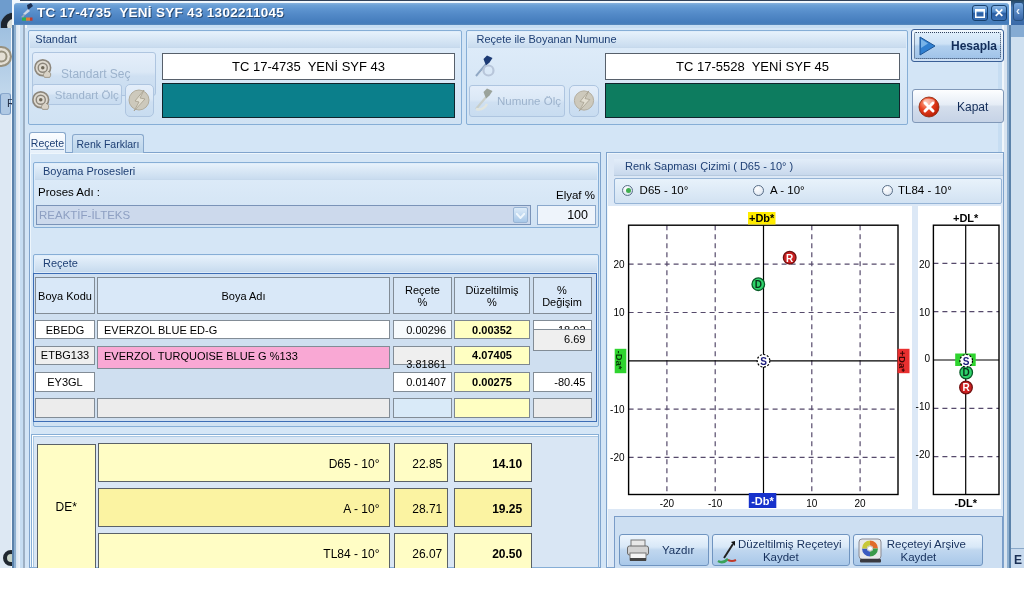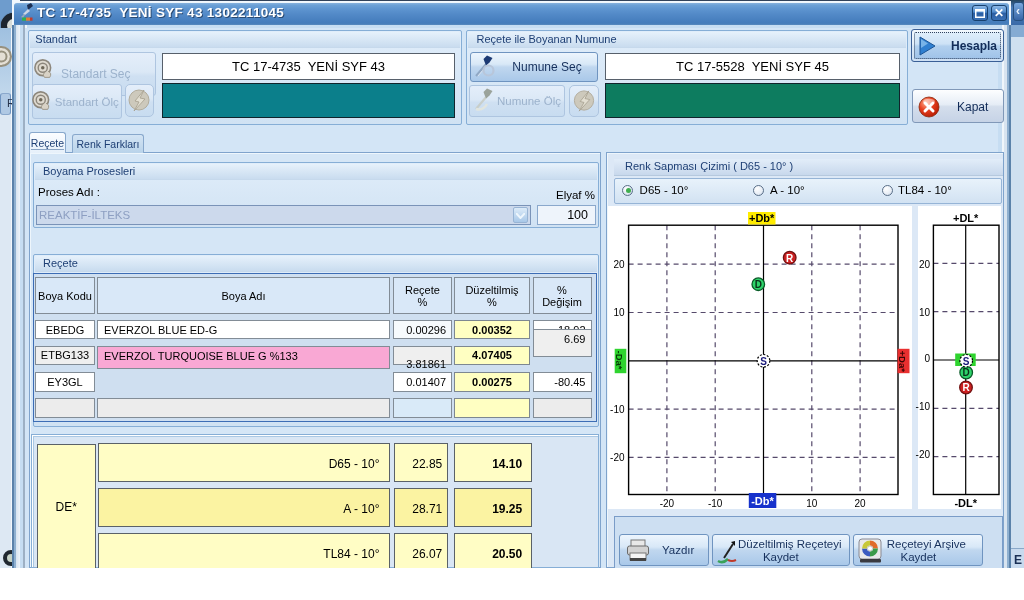--- a/index.html
+++ b/index.html
@@ -119,42 +119,41 @@
  <div class="abs btn dis ctr" style="left:32.3px; top:51.5px; width:124px; height:44px; padding-left:3px; font-size:12px;">Standart Seç</div>
  <div class="abs" style="left:34px; top:59px;">
   <svg width="21" height="21" viewBox="0 0 24 24">
    <circle cx="10" cy="10" r="9" fill="#ded9cf" stroke="#8d877c" stroke-width="1.8"></circle>
    <circle cx="10" cy="10" r="5.2" fill="none" stroke="#8d877c" stroke-width="1.6"></circle>
    <circle cx="10" cy="10" r="2" fill="#6e6758"></circle>
    <path d="M16 14 q5 2 2 7 l-6 0 q-3 -4 1 -6" fill="#d8d2c6" stroke="#979081" stroke-width="1"></path>
   </svg>
  </div>
  <div class="abs tfield ctr" style="left:161.8px; top:53px; width:293.5px; height:27px;">TC 17-4735&nbsp; YENİ SYF 43</div>
- <div class="abs btn dis ctr" style="left:32.3px; top:84px; width:90px; height:35px; padding-left:19px; font-size:11.5px;">Standart Ölç</div>
+ <div class="abs btn dis ctr" style="left:32.3px; top:84px; width:90px; height:21px; padding-left:19px; font-size:11.5px;">Standart Ölç</div>
  <div class="abs" style="left:32px; top:91px;">
   <svg width="21" height="21" viewBox="0 0 24 24">
    <circle cx="10" cy="10" r="9" fill="#ded9cf" stroke="#8d877c" stroke-width="1.8"></circle>
    <circle cx="10" cy="10" r="5.2" fill="none" stroke="#8d877c" stroke-width="1.6"></circle>
    <circle cx="10" cy="10" r="2" fill="#6e6758"></circle>
    <path d="M16 14 q5 2 2 7 l-6 0 q-3 -4 1 -6" fill="#d8d2c6" stroke="#979081" stroke-width="1"></path>
   </svg>
  </div>
  <div class="abs btn dis" style="left:125px; top:84px; width:29px; height:33px; border-radius:5px;">
   <svg width="24" height="27" viewBox="0 0 24 27" style="position:absolute;left:1px;top:2px;">
    <circle cx="12" cy="13" r="10" fill="#cdc9bc" stroke="#b2ac9c" stroke-width="1"></circle>
    <path d="M17 3 L8 14 L12 15 L7 24 L18 12 L13 11 Z" fill="#e3dfd2" stroke="#a49e8d" stroke-width="0.8"></path>
   </svg>
  </div>
  <div class="abs" style="left:161.8px; top:83px; width:293.5px; height:35px; background:#0b7f8b; border:1px solid #10242c;"></div>
 
  <div class="abs grp" style="left:465.5px; top:30px; width:442px; height:95px;">
   <div class="hdr"></div>
       <div class="hdt" style="left:10px;">Reçete ile Boyanan Numune</div>
  </div>
- <div class="abs btn ctr" style="left:470px; top:52px; width:128px; height:30px; padding-left:26px; font-size:12px;">Numune Seç</div>
  <div class="abs" style="left:473px; top:55px;">
   <svg width="24" height="24" viewBox="0 0 24 24">
    <line x1="3" y1="21" x2="14" y2="8" stroke="#90a8c4" stroke-width="2"></line>
    <line x1="5" y1="21" x2="15" y2="9" stroke="#d8e2ee" stroke-width="1"></line>
    <polygon points="10.5,4 14,0.5 19.5,3 16.5,7.5 13,10.5" fill="#1c3a74"></polygon>
    <circle cx="15.5" cy="15.5" r="5" fill="none" stroke="#b8c6da" stroke-width="2.2"></circle>
   </svg>
  </div>
  <div class="abs tfield ctr" style="left:605px; top:53px; width:295px; height:27px;">TC 17-5528&nbsp; YENİ SYF 45</div>
  <div class="abs btn dis ctr" style="left:469px; top:85px; width:96px; height:32px; padding-left:24px; font-size:11.5px;">Numune Ölç</div>
@@ -234,21 +233,21 @@
  <div class="cell ctr" style="left:35px; top:320px; width:60px; height:19px;">EBEDG</div>
  <div class="cell" style="left:97px; top:320px; width:293px; height:19px; padding:3px 0 0 6px;">EVERZOL BLUE ED-G</div>
  <div class="cell" style="left:393px; top:320px; width:59px; height:19px; text-align:right; padding:3px 5px 0 0; background:#f6fafd;">0.00296</div>
  <div class="cell ycell ctr" style="left:454px; top:320px; width:76px; height:19px; font-weight:bold;">0.00352</div>
  <div class="cell" style="left:532.5px; top:320px; width:59px; height:19px; text-align:right; padding:3px 5px 0 0;">18.92</div>
 
  <div class="cell ctr" style="left:35px; top:345.5px; width:60px; height:19.5px; background:#efefef;">ETBG133</div>
  <div class="cell" style="left:97px; top:345.5px; width:293px; height:23px; padding:3px 0 17px 6px; background:#f9a8d4;">EVERZOL TURQUOISE BLUE G %133</div>
  <div class="cell" style="left:393px; top:345.5px; width:59px; height:19.5px; text-align:right; padding:11px 5px 0 0; background:#efefef;">3.81861</div>
  <div class="cell ycell ctr" style="left:454px; top:345.5px; width:76px; height:19.5px; font-weight:bold;">4.07405</div>
- <div class="cell" style="left:532.5px; top:329px; width:59px; height:28px; text-align:right; padding:3px 5px 0 0; background:#efefef;">6.69</div>
+ <div class="cell" style="left:532.5px; top:329px; width:59px; height:22px; text-align:right; padding:3px 5px 0 0; background:#efefef;">6.69</div>
 
  <div class="cell ctr" style="left:35px; top:372.3px; width:60px; height:19.4px;">EY3GL</div>
  <div class="cell" style="left:393px; top:372.3px; width:59px; height:19.4px; text-align:right; padding:3px 5px 0 0;">0.01407</div>
  <div class="cell ycell ctr" style="left:454px; top:372.3px; width:76px; height:19.4px; font-weight:bold;">0.00275</div>
  <div class="cell" style="left:532.5px; top:372.3px; width:59px; height:19.4px; text-align:right; padding:3px 5px 0 0;">-80.45</div>
 
  <div class="cell" style="left:35px; top:398.4px; width:60px; height:19.5px; background:#ececec;"></div>
  <div class="cell" style="left:97px; top:398.4px; width:293px; height:19.5px; background:#ececec;"></div>
  <div class="cell" style="left:393px; top:398.4px; width:59px; height:19.5px; background:#d9eaf8;"></div>
  <div class="cell ycell" style="left:454px; top:398.4px; width:76px; height:19.5px;"></div>

